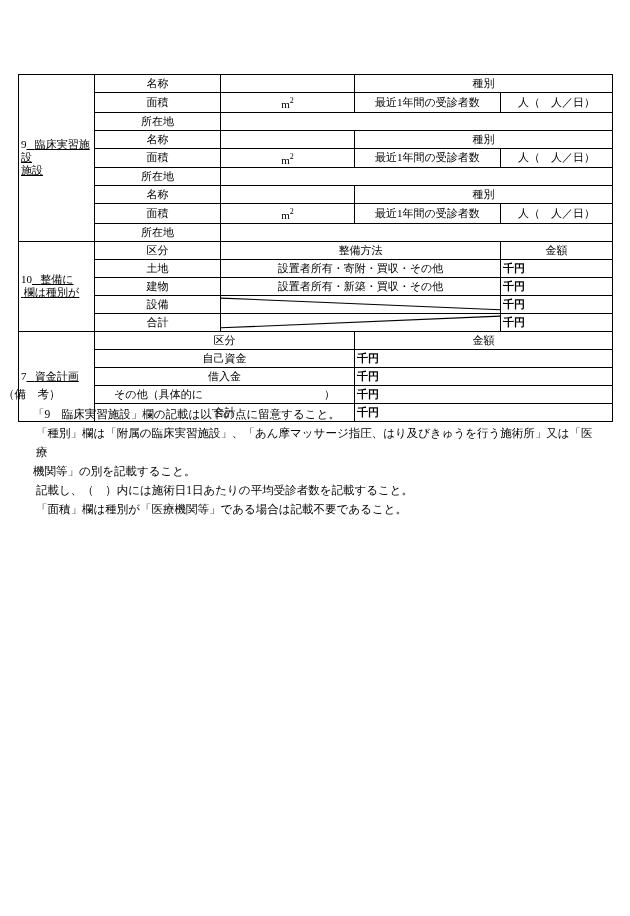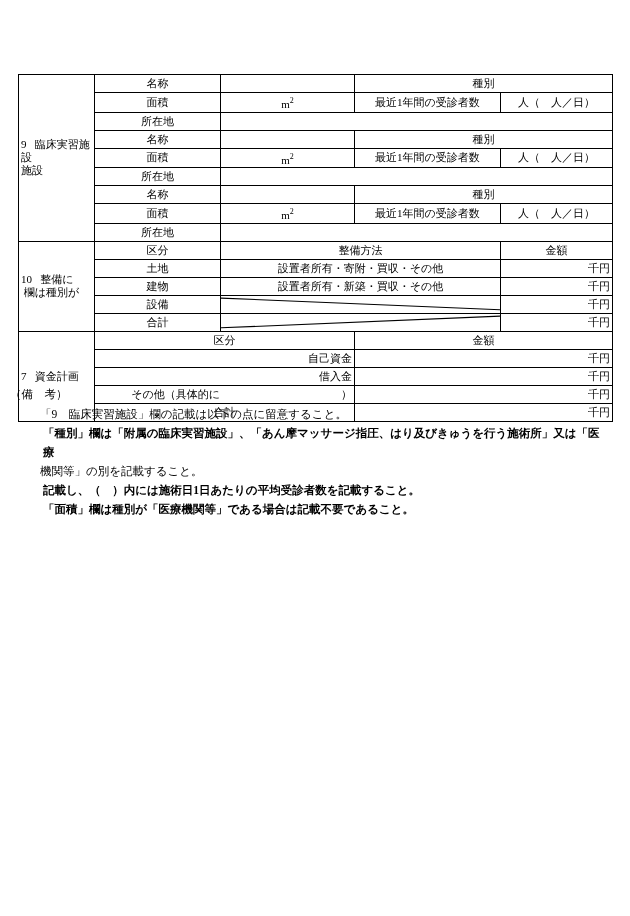--- a/index.html
+++ b/index.html
@@ -37,68 +37,68 @@
   table.frm td {
     border: 1px solid #000000;
     padding: 1px 2px;
     height: 15px;
     font-size: 11px;
     line-height: 13px;
     vertical-align: middle;
     margin-top: 14px;
   }
   .c { text-align: center; }
-  .r { text-align: right; padding-right: 4px; }
+  .r { padding-right: 4px; font-weight: bold; }
   .lbl {
-    text-align: right;
+    text-align: center;
     padding-left: 4px;
   }
   .rowlabel {
     text-align: left;
     vertical-align: middle;
     padding-left: 6px;
     line-height: 15px;
+    text-decoration: underline;
   }
   .rowlabel .n { display: inline-block; }
   .sup { font-size: 8px; vertical-align: super; }
   .diag {
     position: relative;
     padding: 0;
   }
   .diag svg {
     position: absolute;
     left: 0;
     top: 0;
     width: 100%;
     height: 100%;
     display: block;
   }
   .notes {
     position: absolute;
-    left: 10px;
+    left: 3px;
     top: 385px;
     width: 600px;
     font-size: 11.5px;
     line-height: 19px;
   }
   .notes .head {
     margin: 0 0 1px 0;
   }
   .notes p {
     margin: 0;
     text-indent: 0;
     padding-left: 22px;
   }
   .notes p.ind {
     padding-left: 22px;
     margin-left: 8px;
   }
   .notes p.cont {
     padding-left: 33px;
-    font-weight: bold;
   }
 </style>
 </head>
 <body>
 
 <div class="page">
 
   <div class="doc">
 
     <table class="frm">

